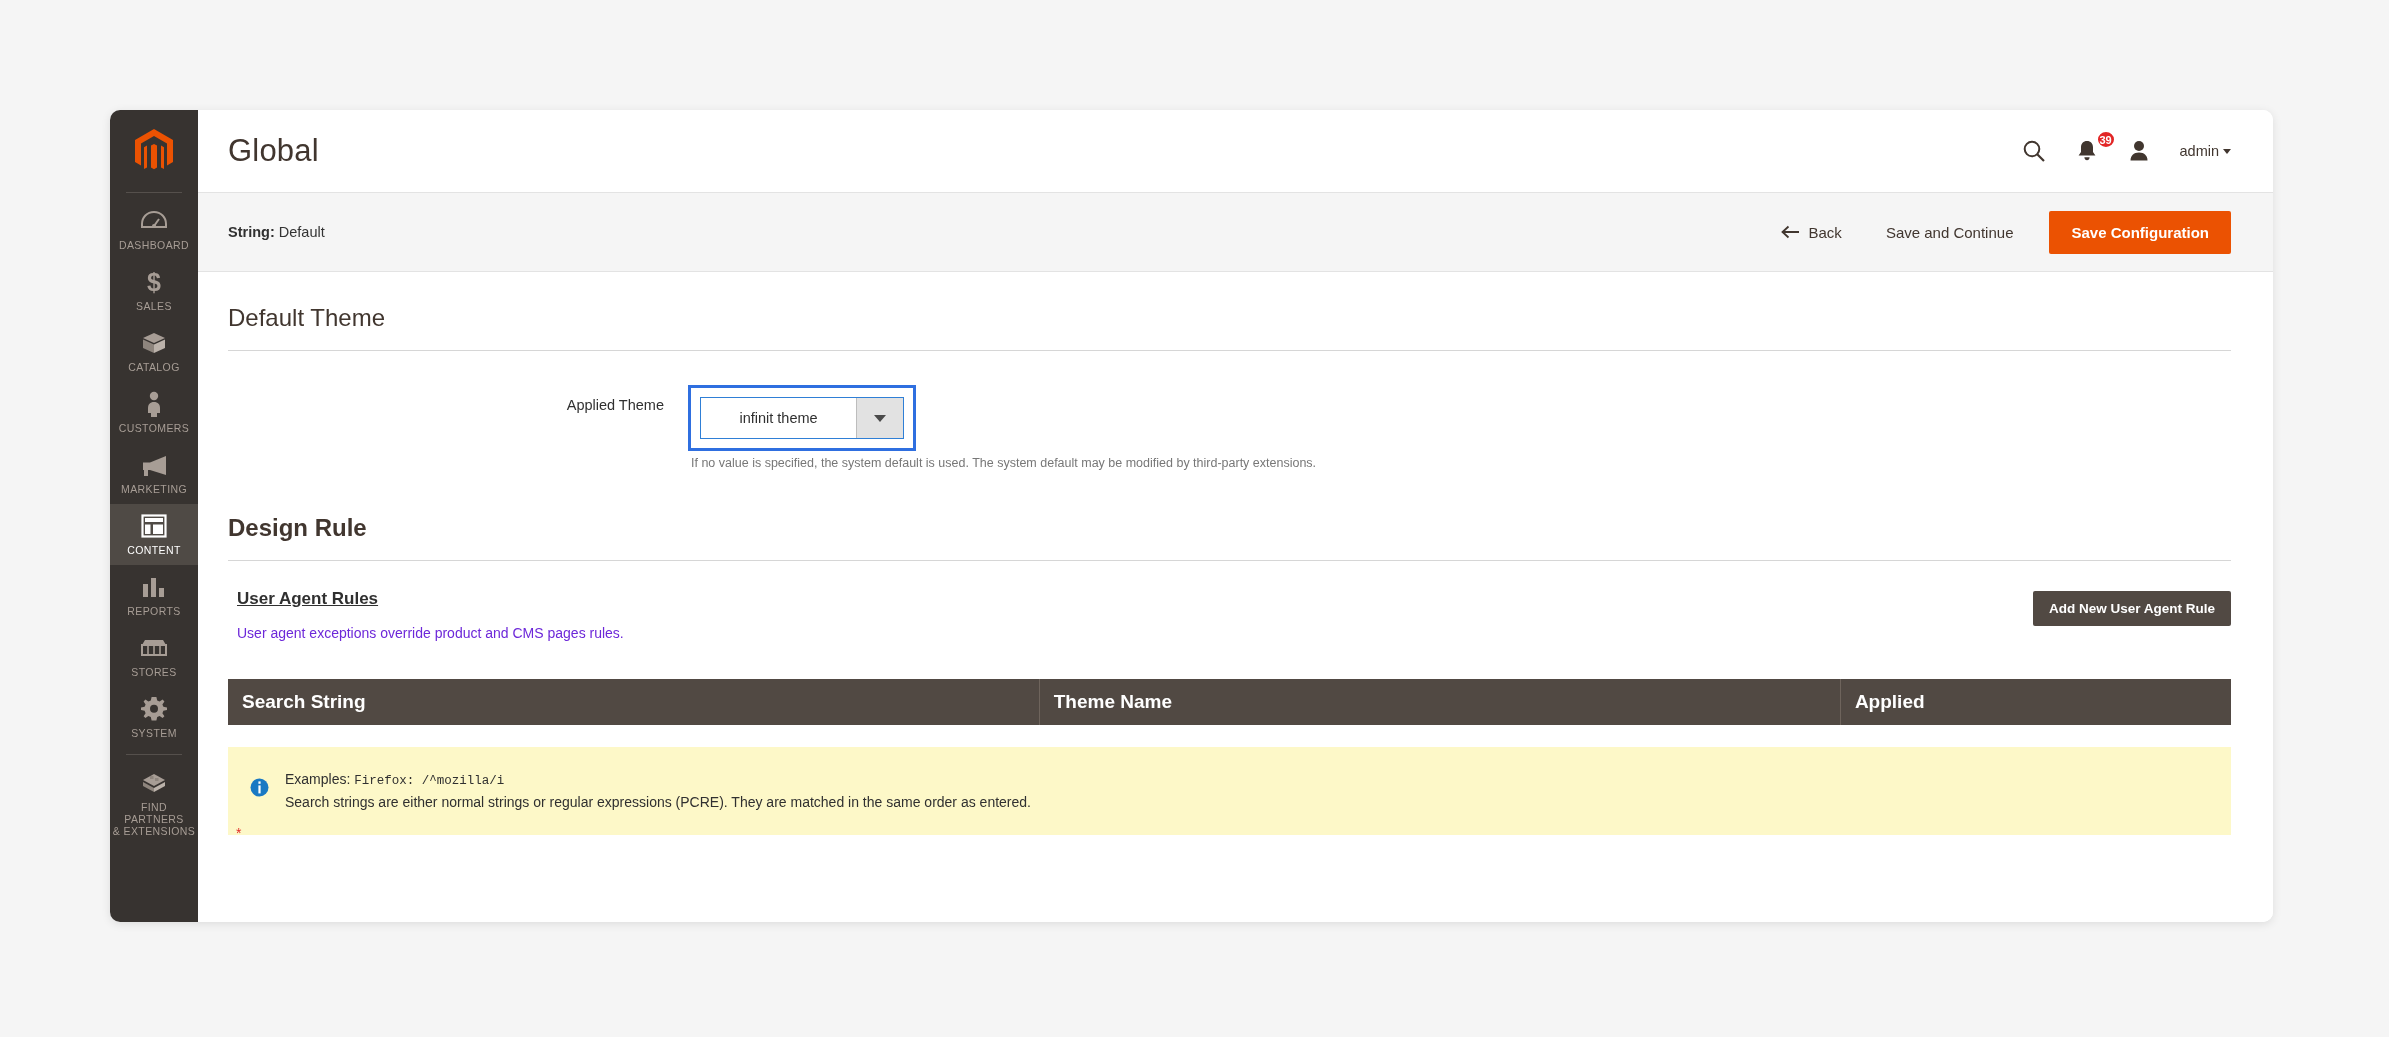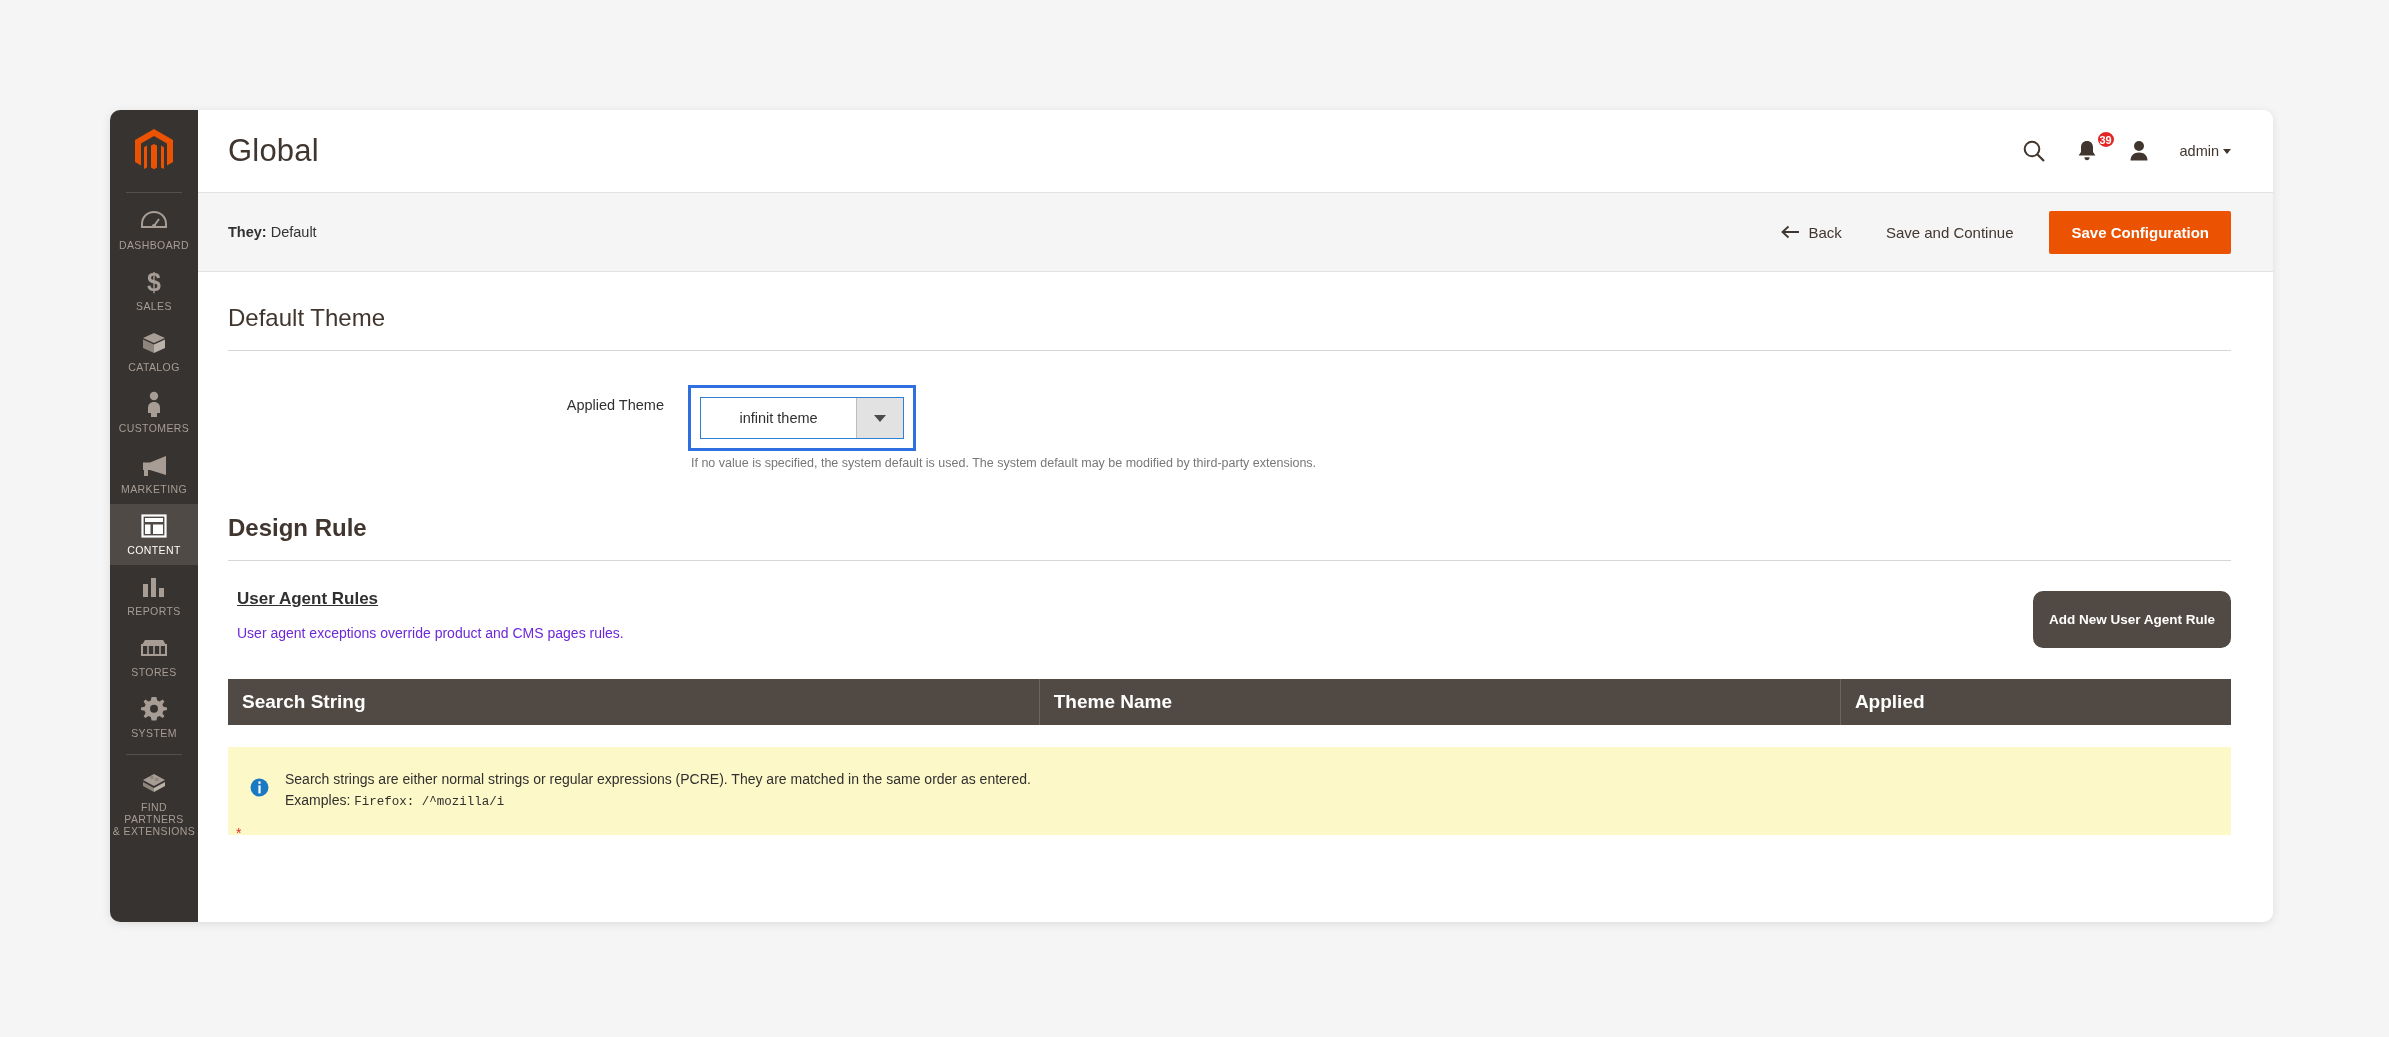--- a/index.html
+++ b/index.html
@@ -246,22 +246,22 @@
     margin: 16px 0 0 9px;
   }
   .btn-dark {
     position: absolute;
     right: 0; top: 30px;
     background: #514943;
     color: #fff;
     font-size: 13.5px;
     font-weight: bold;
     border: none;
-    border-radius: 10px;
-    padding: 21px 16px;
+    border-radius: 2px;
+    padding: 10px 16px;
     cursor: pointer;
     font-family: "Liberation Sans", sans-serif;
   }
 
   
   .ua-table {
     width: 100%;
     border-collapse: collapse;
     margin-top: 38px;
     table-layout: fixed;
@@ -471,21 +471,21 @@
         <span class="admin-name">
           <span>admin</span>
           <i class="caret-dn"></i>
         </span>
 
       </div>
     </header>
 
     <div id="action-bar">
       <div class="scope-text">
-        <b>They:</b>
+        <b>String:</b>
         <span>Default</span>
       </div>
 
       <div class="actions-right">
         <span class="btn-back">
           <svg width="19" height="14" viewBox="0 0 19 14">
             <line x1="1.5" y1="7" x2="18" y2="7" stroke="#41362f" stroke-width="1.8"></line>
             <polyline points="7.5,1.5 1.5,7 7.5,12.5" fill="none" stroke="#41362f" stroke-width="1.8"></polyline>
           </svg>
           <span>Back</span>
@@ -541,25 +541,25 @@
 
         <div class="notice">
           <span class="notice-icon">
             <svg width="19" height="19" viewBox="0 0 19 19">
               <circle cx="9.5" cy="9.5" r="9" fill="#1979c3"></circle>
               <rect x="8.4" y="3.4" width="2.2" height="2.4" fill="#ffffff"></rect>
               <rect x="8.4" y="7.4" width="2.2" height="8" fill="#ffffff"></rect>
             </svg>
           </span>
           <div class="notice-text">
-            <div>Search strings are either normal strings or regular expressions (PCRE). They are matched in the same order as entered.</div>
             <div>
               <span>Examples:</span>
               <span class="mono">Firefox: /^mozilla/i</span>
             </div>
+            <div>Search strings are either normal strings or regular expressions (PCRE). They are matched in the same order as entered.</div>
           </div>
         </div>
 
         <div class="cut-marker" style="left:8px; bottom:-6px;">*</div>
       </div>
 
     </div>
 
   </div>
 </div>

